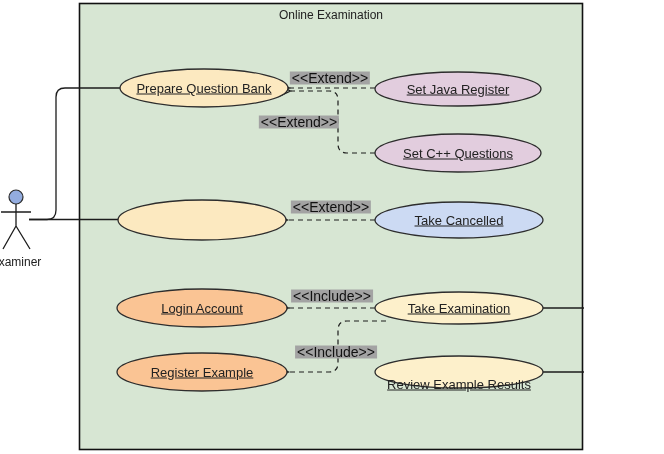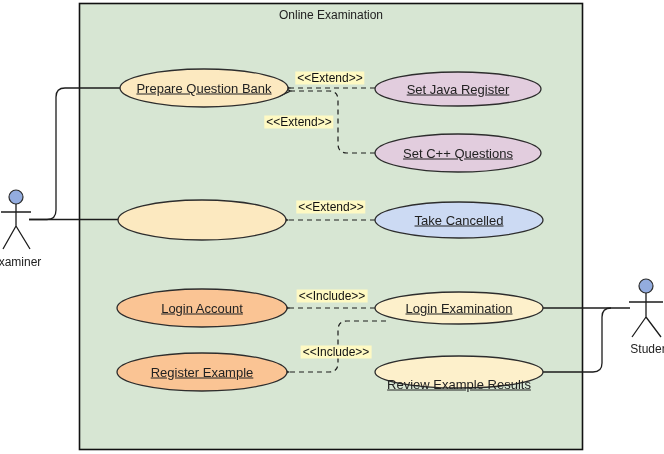--- a/index.html
+++ b/index.html
@@ -1,18 +1,18 @@
 <!DOCTYPE html>
 <html><head>
 <meta charset="utf-8">
 <style>
   html, body { margin: 0; padding: 0; background: #ffffff; }
   .canvas {
     position: relative;
-    width: 664px;
+    width: 584px;
     height: 454px;
     overflow: hidden;
     background: #ffffff;
     font-family: "Liberation Sans", sans-serif;
   }
   .canvas svg { position: absolute; left: 0; top: 0; }
   .boundary-rect { stroke: #111111; stroke-width: 1.6; }
   .solid-line { fill: none; stroke: #1c1c1c; stroke-width: 1.3; }
   .dashed-line { fill: none; stroke: #1c1c1c; stroke-width: 1.2; stroke-dasharray: 5 4; }
   .uc-ellipse { stroke: #2d2d2d; stroke-width: 1.3; }
@@ -26,22 +26,22 @@
   .uc-label {
     position: absolute;
     transform: translate(-50%, -50%);
     font-size: 13px; color: #222222; white-space: nowrap;
     pointer-events: none;
     text-decoration: underline;
   }
   .rel-label {
     position: absolute;
     transform: translate(-50%, -50%);
-    font-size: 12px; color: #111111; white-space: nowrap;
-    background: #fef9c3; padding: 0 2px; line-height: 13px;
+    font-size: 14px; color: #111111; white-space: nowrap;
+    background: #a3a3a3; padding: 0 2px; line-height: 13px;
   }
   .actor-label {
     position: absolute;
     transform: translateX(-50%);
     font-size: 12px; color: #222222; white-space: nowrap;
   }
 </style>
 </head>
 <body>
 
@@ -88,21 +88,21 @@
     </g>
   </svg>
 
   <div class="diagram-title">Online Examination</div>
 
   <div class="uc-label" style="left:204px; top:88px">Prepare Question Bank</div>
   <div class="uc-label" style="left:458px; top:89px">Set Java Register</div>
   <div class="uc-label" style="left:458px; top:153px">Set C++ Questions</div>
   <div class="uc-label" style="left:459px; top:220px">Take Cancelled</div>
   <div class="uc-label" style="left:202px; top:308px">Login Account</div>
-  <div class="uc-label" style="left:459px; top:308px">Login Examination</div>
+  <div class="uc-label" style="left:459px; top:308px">Take Examination</div>
   <div class="uc-label" style="left:202px; top:372px">Register Example</div>
   <div class="uc-label" style="left:459px; top:384px">Review Example Results</div>
 
   <div class="rel-label" style="left:330px; top:78px">&lt;&lt;Extend&gt;&gt;</div>
   <div class="rel-label" style="left:299px; top:122px">&lt;&lt;Extend&gt;&gt;</div>
   <div class="rel-label" style="left:331px; top:207px">&lt;&lt;Extend&gt;&gt;</div>
   <div class="rel-label" style="left:332px; top:296px">&lt;&lt;Include&gt;&gt;</div>
   <div class="rel-label" style="left:336px; top:352px">&lt;&lt;Include&gt;&gt;</div>
 
   <div class="actor-label" style="left:16px; top:255px">Examiner</div>

